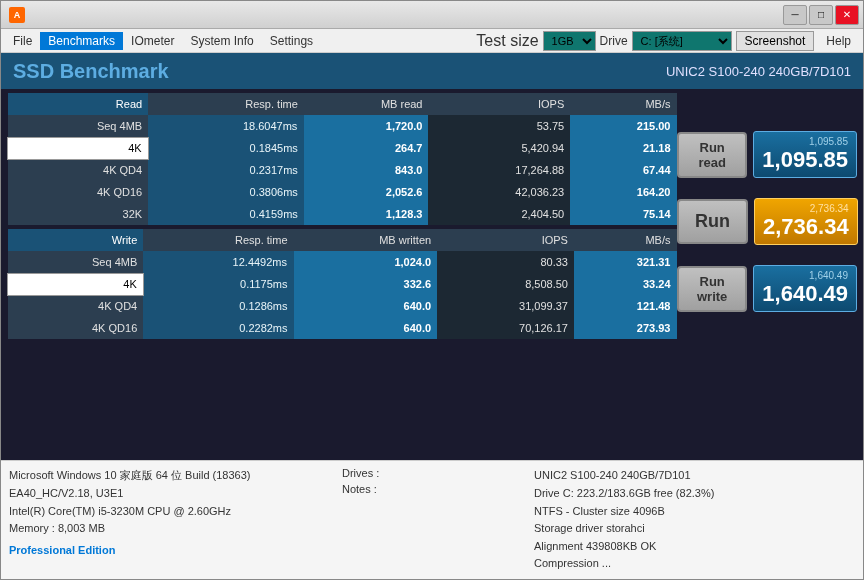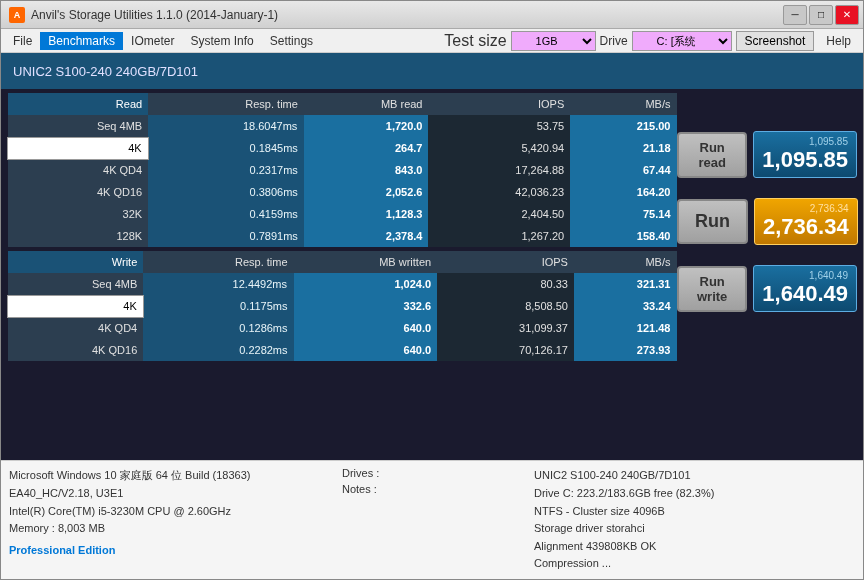--- a/index.html
+++ b/index.html
@@ -62,23 +62,23 @@
       font-size: 12px;
       color: #333;
       cursor: pointer;
     }
     .menu-item:hover, .menu-item.active {
       background: #0078d7;
       color: white;
     }
     .menu-right { margin-left: auto; display: flex; align-items: center; gap: 4px; }
     .select-box {
-      background: #f0abfc;
+      background: #0f766e;
       border: 1px solid #999;
-      padding: 1px 20px;
+      padding: 1px 4px;
       font-size: 11px;
       height: 20px;
     }
     .menu-btn {
       background: #e1e1e1;
       border: 1px solid #999;
       padding: 1px 8px;
       font-size: 12px;
       cursor: pointer;
       height: 20px;
@@ -291,21 +291,20 @@
       border: 1px solid #888;
     }
   </style>
 </head>
 <body>
 
 <div class="app-window">
 
   <div class="title-bar">
     <div class="title-bar-icon">A</div>
-    <span class="title-bar-text">Anvil's Storage Utilities 1.1.0 (2014-January-1)</span>
     <div class="title-bar-controls">
       <div class="tb-btn">─</div>
       <div class="tb-btn">□</div>
       <div class="tb-btn close">✕</div>
     </div>
   </div>
 
   <div class="menu-bar">
     <span class="menu-item">File</span>
     <span class="menu-item active">Benchmarks</span>
@@ -320,20 +319,21 @@
       <span style="font-size:12px;color:#333;">Drive</span>
       <select class="select-box" style="width:100px;">
         <option>C: [系统]</option>
       </select>
       <button class="menu-btn">Screenshot</button>
       <span class="menu-item">Help</span>
     </div>
   </div>
 
   <div class="benchmark-header">
+    <span class="benchmark-title">SSD Benchmark</span>
     <span class="benchmark-device">UNIC2 S100-240 240GB/7D101</span>
   </div>
 
   <div class="benchmark-body">
 
     <div class="table-area">
 
       <table>
         <thead>
           <tr class="header-row">
@@ -373,27 +373,20 @@
             <td class="cell-dark">42,036.23</td>
             <td class="cell-bright">164.20</td>
           </tr>
           <tr class="row-label">
             <td class="cell-dark">32K</td>
             <td class="cell-blue">0.4159ms</td>
             <td class="cell-bright">1,128.3</td>
             <td class="cell-dark">2,404.50</td>
             <td class="cell-bright">75.14</td>
           </tr>
-          <tr class="row-label">
-            <td class="cell-dark">128K</td>
-            <td class="cell-blue">0.7891ms</td>
-            <td class="cell-bright">2,378.4</td>
-            <td class="cell-dark">1,267.20</td>
-            <td class="cell-bright">158.40</td>
-          </tr>
         </tbody>
       </table>
 
       <table style="margin-top:4px;">
         <thead>
           <tr class="write-header">
             <th>Write</th>
             <th>Resp. time</th>
             <th>MB written</th>
             <th>IOPS</th>

